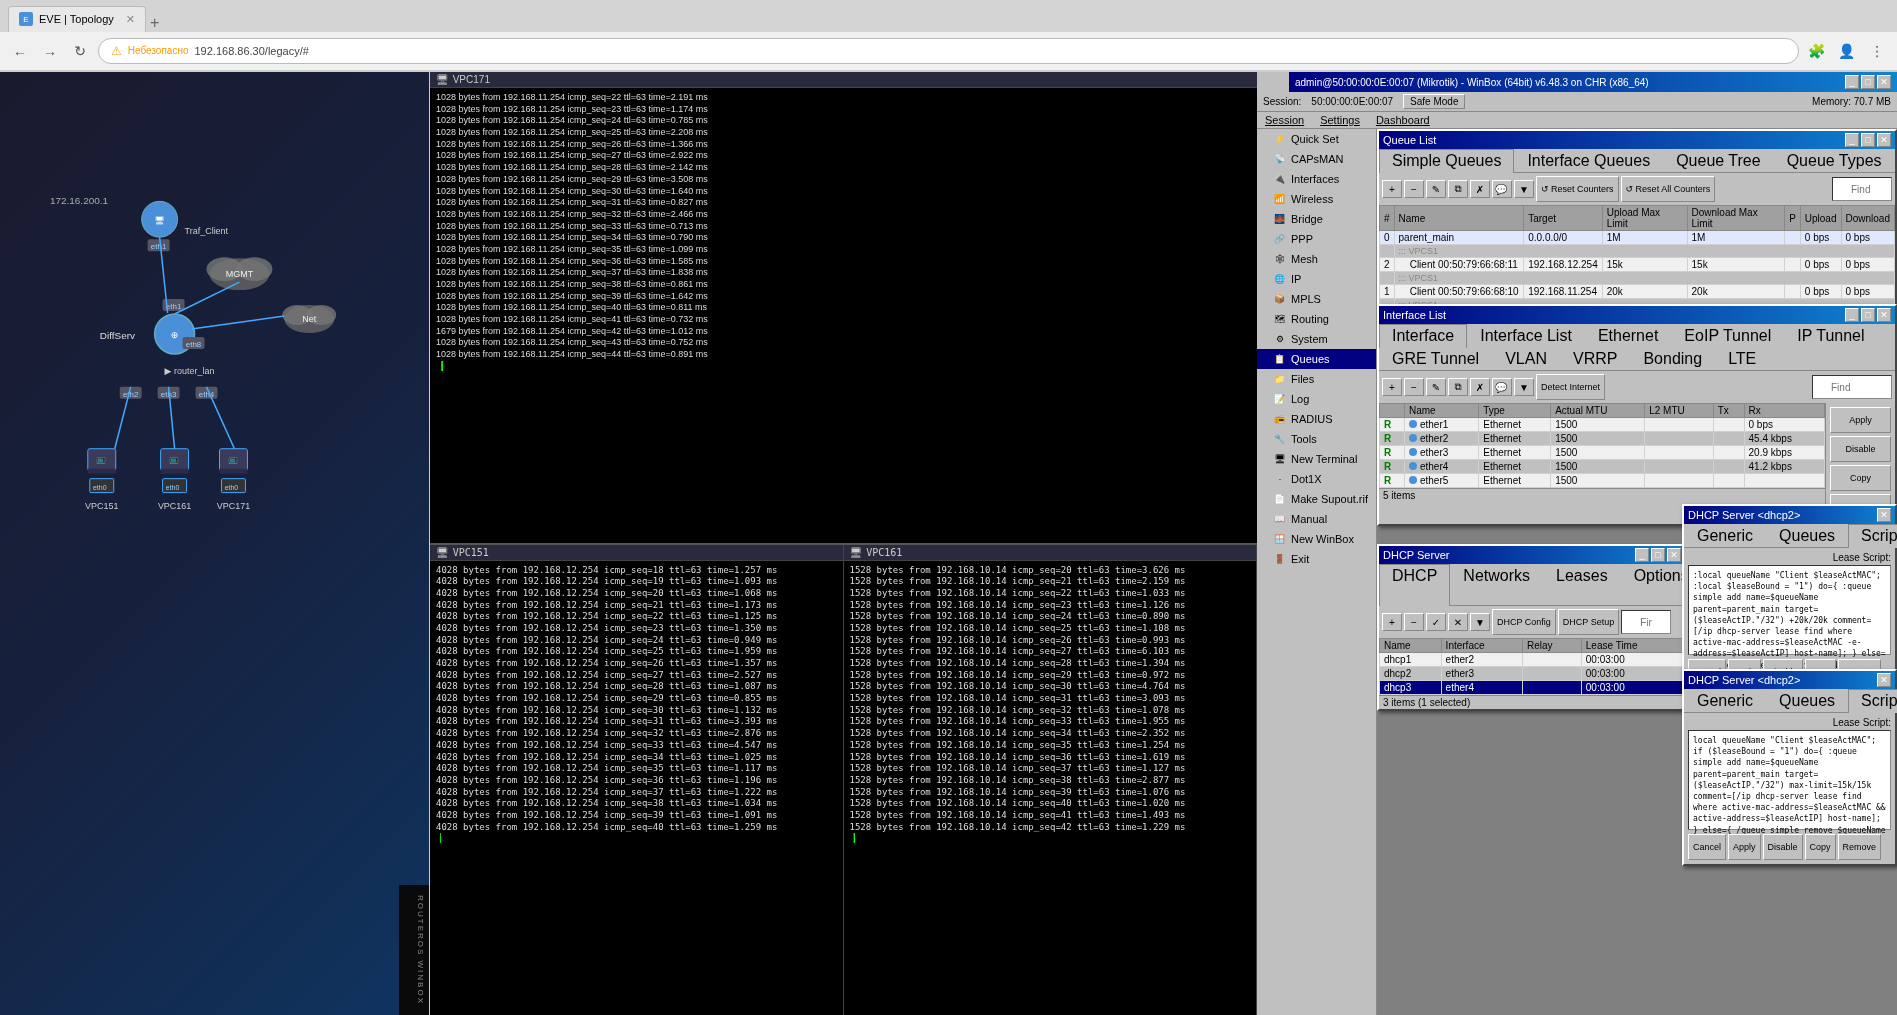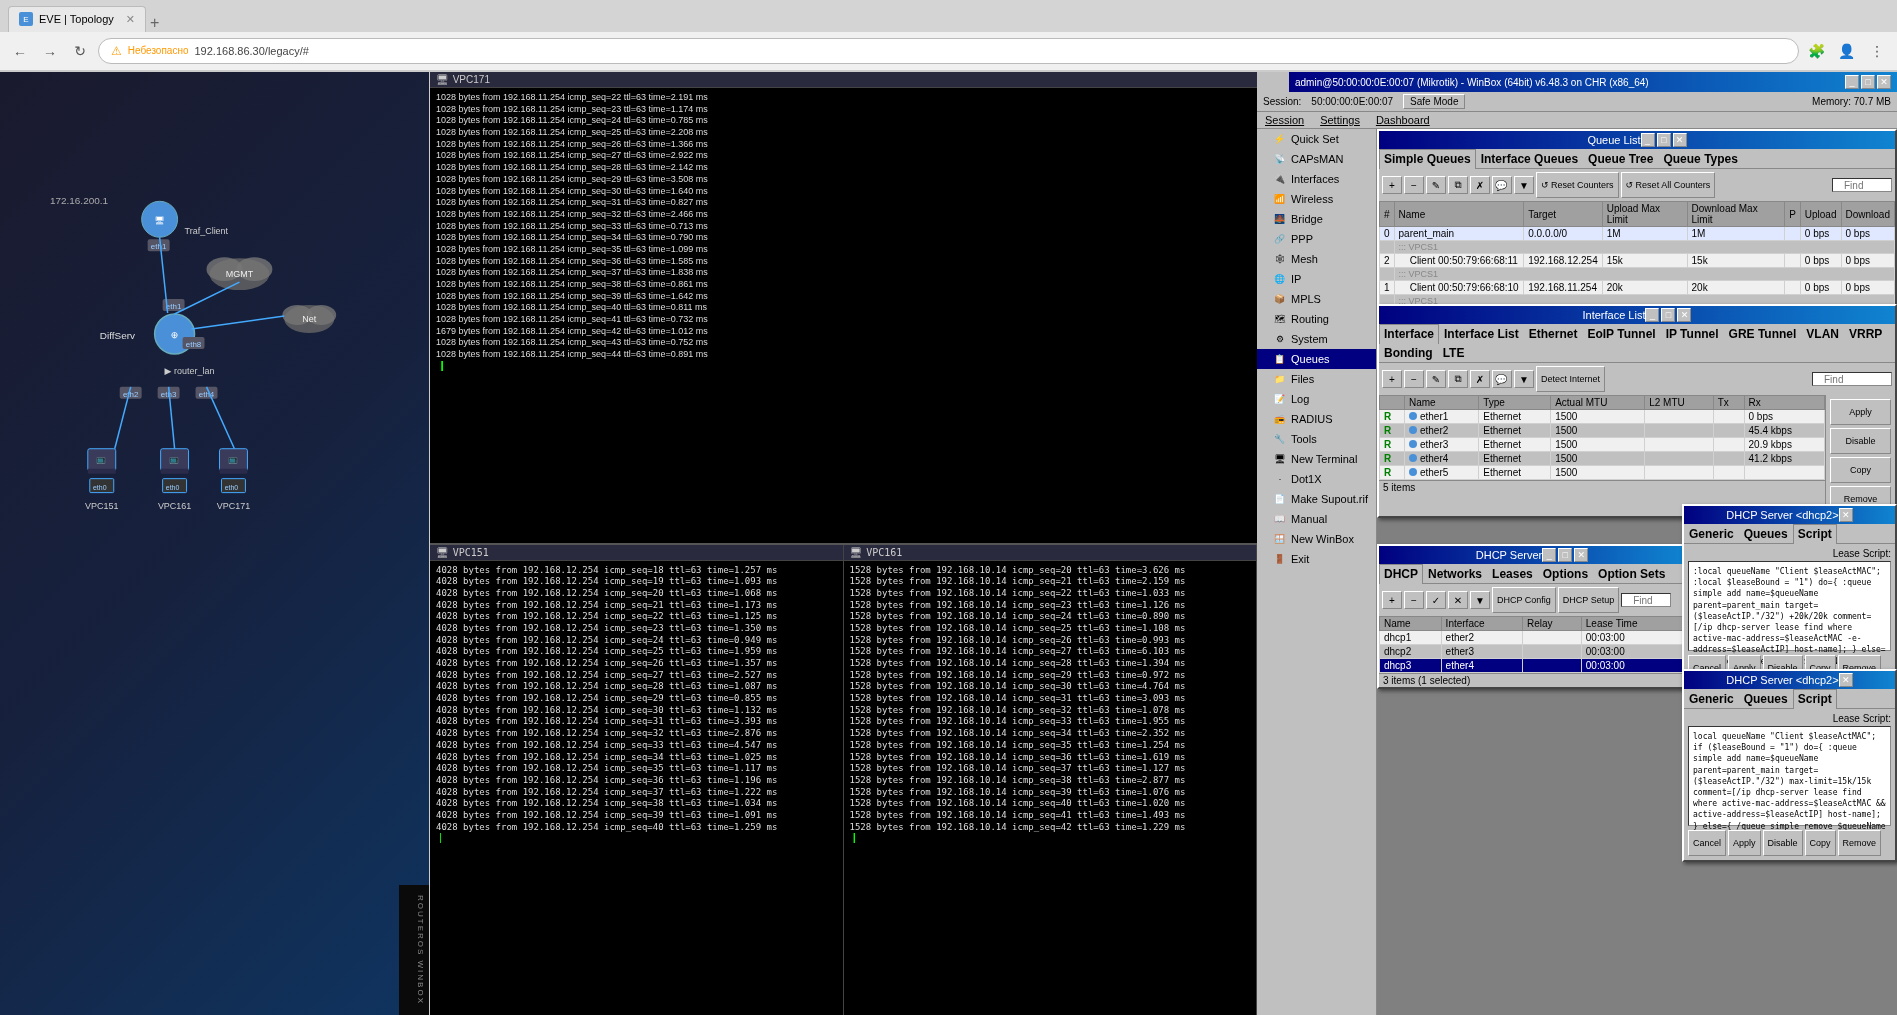--- a/index.html
+++ b/index.html
@@ -31,35 +31,35 @@
     .terminal-titlebar { background: #2a2a3e; color: #ccc; font-size: 10px; padding: 2px 6px; display: flex; align-items: center; gap: 4px; border-bottom: 1px solid #444; }
     .terminal-body { padding: 4px 6px; overflow: hidden; height: calc(100% - 20px); line-height: 1.3; }
     .terminal-line { color: #ddd; white-space: nowrap; overflow: hidden; font-size: 9px; }
 
     
     .winbox-section { width: 640px; background: #c0c0c0; position: relative; display: flex; flex-direction: column; }
     .winbox-titlebar { background: linear-gradient(to right, #000080, #1084d0); color: white; font-size: 11px; padding: 3px 6px; display: flex; align-items: center; justify-content: space-between; margin-left: 32px; }
     .winbox-menu { background: #c0c0c0; display: flex; gap: 0; border-bottom: 1px solid #888; text-decoration: underline; }
     .winbox-menu-item { padding: 2px 8px; font-size: 11px; cursor: pointer; }
     .wb-btn { width: 20px; height: 18px; background: #c0c0c0; border: 1px solid; border-color: #fff #888 #888 #fff; font-size: 10px; cursor: pointer; display: flex; align-items: center; justify-content: center; }
-    .wb-input { height: 14px; border: 1px inset #888; background: white; font-size: 10px; padding: 0 11px; }
+    .wb-input { height: 24px; border: 1px inset #888; background: white; font-size: 10px; padding: 0 18px; }
 
     
     .routeros-sidebar { width: 120px; background: #c0c0c0; border-right: 1px solid #888; overflow-y: auto; }
     .sidebar-item { padding: 3px 6px 3px 16px; font-size: 11px; cursor: pointer; display: flex; align-items: center; gap: 4px; white-space: nowrap; }
     .sidebar-item.active { background: #000080; color: white; }
     .sidebar-icon { width: 14px; height: 14px; display: flex; align-items: center; justify-content: center; font-size: 9px; }
 
     
     .queue-window { position: absolute; top: 50px; left: 120px; width: 510px; background: #c0c0c0; border: 2px solid; border-color: #fff #444 #444 #fff; box-shadow: 2px 2px 4px rgba(0,0,0,0.5); z-index: 10; }
-    .win-titlebar { background: linear-gradient(to right, #000080, #1084d0); color: white; font-size: 11px; padding: 2px 4px; display: flex; align-items: center; justify-content: center; height: 18px; }
+    .win-titlebar { background: linear-gradient(to right, #000080, #1084d0); color: white; font-size: 11px; padding: 2px 4px; display: flex; align-items: center; justify-content: space-between; height: 18px; }
     .win-close { background: #c0c0c0; border: 1px solid; border-color: #fff #888 #888 #fff; width: 14px; height: 14px; display: flex; align-items: center; justify-content: center; font-size: 9px; cursor: pointer; }
     .win-content { background: #c0c0c0; }
     .win-tabs { display: flex; border-bottom: 1px solid #888; }
-    .win-tab { padding: 2px 4px; font-size: 12px; cursor: pointer; border: 1px solid transparent; border-bottom: none; font-weight: bold; }
+    .win-tab { padding: 2px 12px; font-size: 16px; cursor: pointer; border: 1px solid transparent; border-bottom: none; }
     .win-tab.active { background: #c0c0c0; border-color: #888 #888 transparent; margin-bottom: -1px; z-index: 1; }
     .win-toolbar { display: flex; gap: 2px; padding: 3px; align-items: center; }
     .win-table { width: 100%; border-collapse: collapse; font-size: 10px; }
     .win-table th { background: #a0a0a0; border: 1px solid #888; padding: 1px 4px; font-weight: normal; text-align: left; }
     .win-table td { border: 1px solid #d0d0d0; padding: 1px 4px; white-space: nowrap; overflow: hidden; }
     .win-table tr:nth-child(odd) td { background: #f0f0f0; }
     .win-table tr.selected td { background: #000080; color: white; }
 
     
     .iface-window { position: absolute; top: 220px; left: 120px; width: 470px; background: #c2410c; border: 2px solid; border-color: #fff #444 #444 #fff; box-shadow: 2px 2px 4px rgba(0,0,0,0.5); z-index: 15; }

